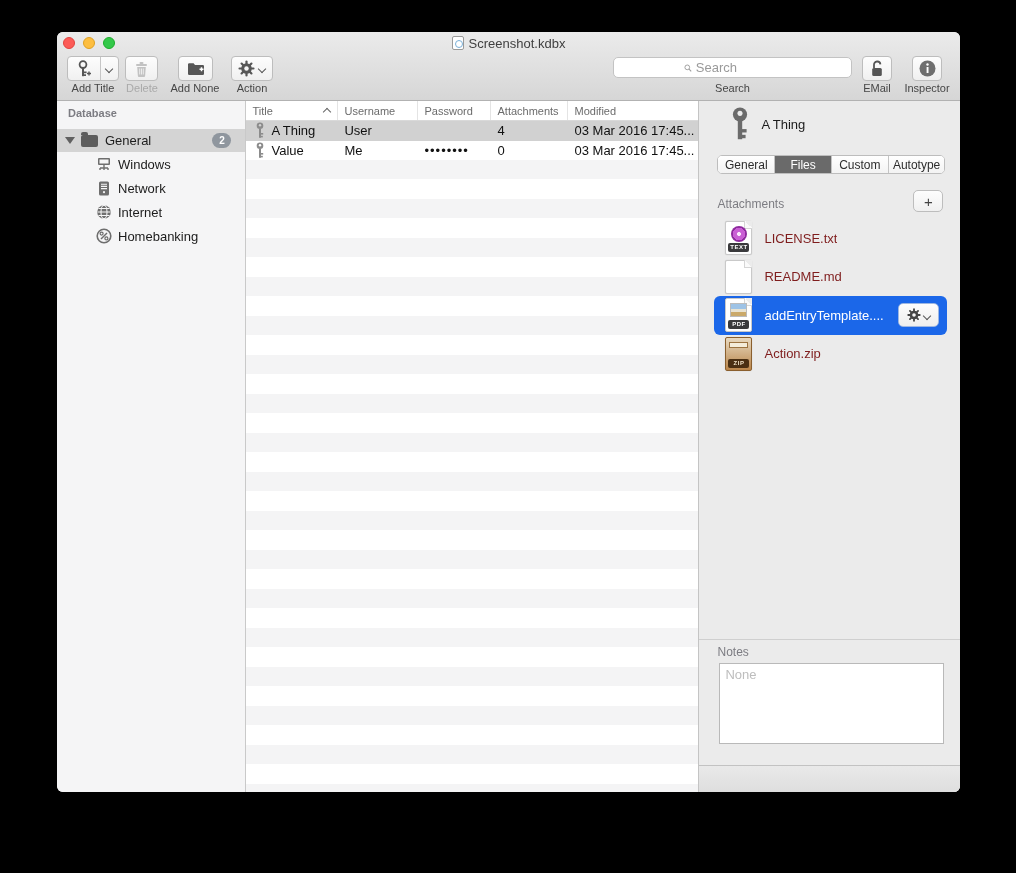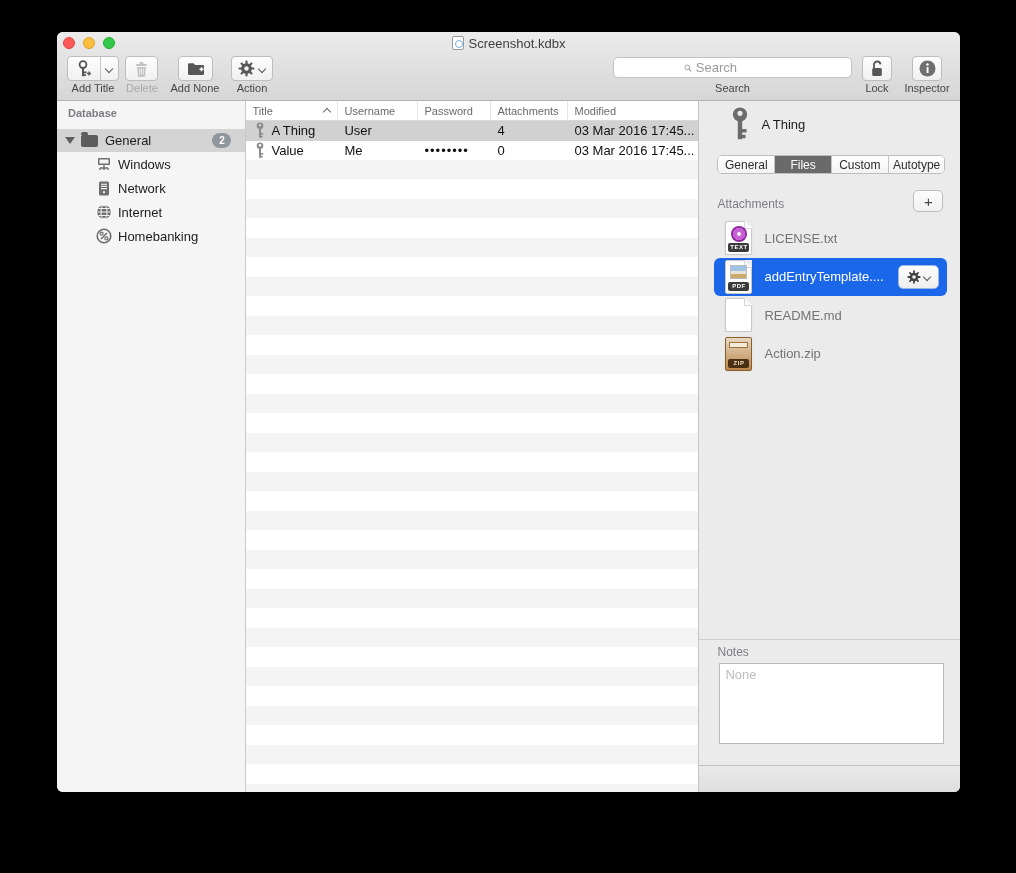--- a/index.html
+++ b/index.html
@@ -67,21 +67,21 @@
   .insp-title { margin-left:10px; font-size:13px; color:#1c1c1c; }
   .seg { position:absolute; top:54px; left:18px; width:228px; height:19px; display:flex; border:1px solid #bdbdbd; border-radius:5px; overflow:hidden; background:#fff; }
   .seg-item { flex:1; display:flex; align-items:center; justify-content:center; font-size:12px; color:#2d2d2d; border-right:1px solid #c4c4c4; background:linear-gradient(#fff,#f3f3f3); }
   .seg-item:last-child { border-right:none; }
   .seg-item.sel { background:#6a6a6a; color:#fff; }
   .att-label { position:absolute; top:96px; left:18px; font-size:12px; color:#7c7c82; }
   .plus-btn { position:absolute; top:89px; left:214px; width:30px; height:22px; background:linear-gradient(#fdfdfd,#f0f0f0); border:1px solid #bdbdbd; border-radius:5px; font-size:15px; color:#444; display:flex; align-items:center; justify-content:center; }
   .filelist { position:absolute; top:118px; left:15px; width:233px; }
   .frow { height:38.5px; display:flex; align-items:center; border-radius:6px; position:relative; padding-left:11px; }
   .frow.sel { background:#1b67e9; }
-  .fname { margin-left:12px; font-size:13px; color:#737373; white-space:nowrap; overflow:hidden; }
+  .fname { margin-left:12px; font-size:13px; color:#7f1d1d; white-space:nowrap; overflow:hidden; }
   .frow.sel .fname { color:#fff; }
   .gear-btn { position:absolute; right:8px; width:41px; height:24px; background:linear-gradient(#fdfdfd,#eee); border:1px solid #9db7e2; border-radius:5px; display:flex; align-items:center; justify-content:center; gap:3px; }
 
   
   .ficon { width:27px; height:34px; background:#fff; border:1px solid #c9c9c9; border-radius:2px; position:relative; flex:0 0 auto; box-shadow:0 0 1px rgba(0,0,0,.2); }
   .ficon .fold { position:absolute; top:-1px; right:-1px; width:8px; height:8px; background:linear-gradient(225deg,#ebebeb 50%,#fafafa 50%); border-left:1px solid #d5d5d5; border-bottom:1px solid #d5d5d5; }
   .ficon .badge { position:absolute; bottom:2px; left:2px; right:2px; height:9px; background:#3a3a3c; color:#fff; font-size:6px; font-weight:bold; text-align:center; line-height:9px; border-radius:2px; letter-spacing:.5px; }
   .ficon .flower { position:absolute; top:4px; left:5px; width:16px; height:16px; border-radius:50%; background:radial-gradient(circle at 50% 50%, #f9e7fb 0 18%, #c95fd4 19% 55%, #8e2a9e 56% 75%, #e9c5ee 76%); }
   .ficon .thumb { position:absolute; top:4px; left:4px; right:4px; height:14px; background:linear-gradient(#9ec3e6 0 45%, #e8e3d2 45% 70%, #caa96a 70%); border:1px solid #bbb; }
   .ficon.zip { background:linear-gradient(#e8d9c0,#b9854a); border-color:#8a5f2e; }
@@ -170,21 +170,21 @@
       <input type="text" placeholder="Search" style="">
     </div>
     <div class="tb-label" style="left:556px; width:239px;">Search</div>
 
     <div class="round-btn" style="left:805px;">
       <svg width="14" height="17" viewBox="0 0 14 17">
         <path d="M4 8 V5 a3.2 3.2 0 0 1 6.4-.6" fill="none" stroke="#555" stroke-width="1.8"></path>
         <rect x="2.2" y="8" width="9.6" height="8" rx="1.5" fill="#555"></rect>
       </svg>
     </div>
-    <div class="tb-label" style="left:798px; width:44px;">Lock</div>
+    <div class="tb-label" style="left:798px; width:44px;">EMail</div>
 
     <div class="round-btn" style="left:855px;">
       <svg width="17" height="17" viewBox="0 0 17 17">
         <circle cx="8.5" cy="8.5" r="8" fill="#6f6f6f"></circle>
         <rect x="7.6" y="7" width="1.9" height="6" fill="#fff"></rect>
         <circle cx="8.5" cy="4.5" r="1.2" fill="#fff"></circle>
       </svg>
     </div>
     <div class="tb-label" style="left:843px; width:54px;">Inspector</div>
   </div>
@@ -320,20 +320,26 @@
       <div class="plus-btn">+</div>
 
       <div class="filelist">
         <div class="frow">
           <div class="ficon">
             <div class="fold"></div>
               <div class="flower"></div>
             <div class="badge">TEXT</div>
           </div>
           <div class="fname">LICENSE.txt</div>
+        </div>
+        <div class="frow">
+          <div class="ficon">
+              <div class="fold"></div>
+            </div>
+          <div class="fname">README.md</div>
         </div>
         <div class="frow sel">
           <div class="ficon">
             <div class="fold"></div>
               <div class="thumb"></div>
             <div class="badge">PDF</div>
           </div>
           <div class="fname" style="width:126px;">addEntryTemplate....</div>
           <div class="gear-btn">
             <svg width="14" height="14" viewBox="0 0 20 20">
@@ -343,26 +349,20 @@
                 <rect x="8.7" y="0.5" width="2.6" height="19" rx="1.3" transform="rotate(90 10 10)"></rect>
                 <rect x="8.7" y="0.5" width="2.6" height="19" rx="1.3" transform="rotate(135 10 10)"></rect>
                 <circle cx="10" cy="10" r="6.2"></circle>
               </g>
               <circle cx="10" cy="10" r="2.6" fill="#f4f4f4"></circle>
             </svg>
             <span class="chev"></span>
           </div>
         </div>
         <div class="frow">
-          <div class="ficon">
-              <div class="fold"></div>
-            </div>
-          <div class="fname">README.md</div>
-        </div>
-        <div class="frow">
           <div class="ficon zip">
             <div class="zl"></div>
             <div class="badge">ZIP</div>
           </div>
           <div class="fname">Action.zip</div>
         </div>
       </div>
 
       <div class="notes-divider"></div>
       <div class="notes-label">Notes</div>

